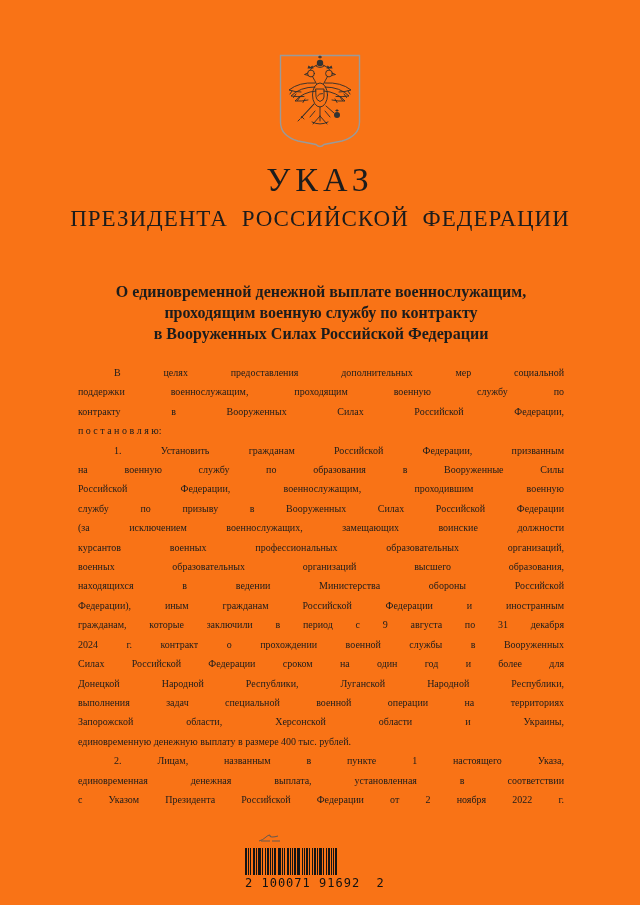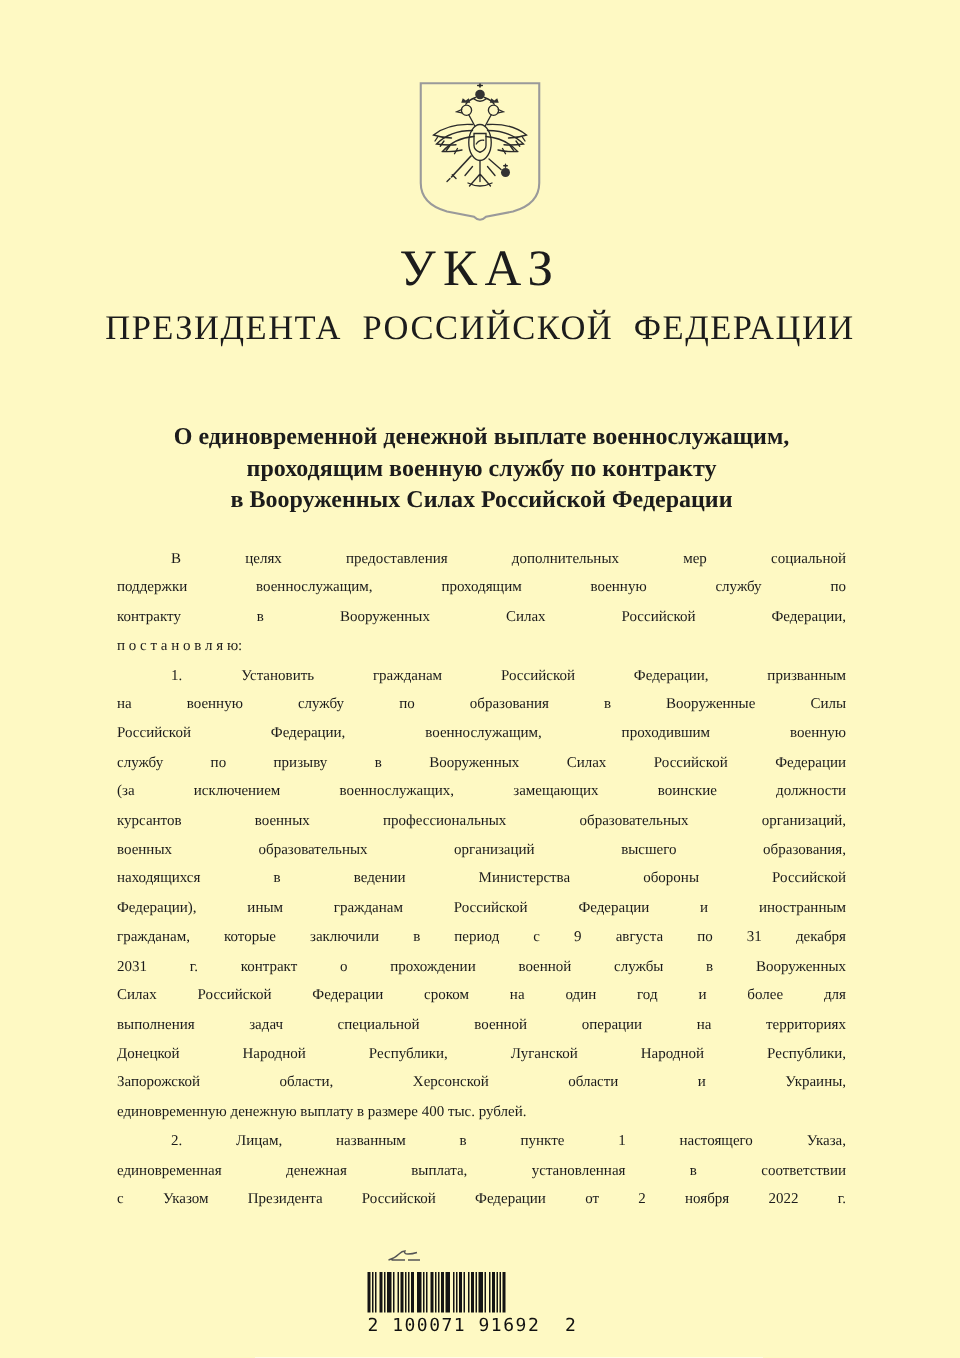--- a/index.html
+++ b/index.html
@@ -1,19 +1,19 @@
 <!DOCTYPE html>
 <html><head>
 <meta charset="utf-8">
 <style>
   html,body { margin:0; padding:0; background:#ffffff; }
   .page {
     position:relative;
     width:640px; height:905px;
-    background:#fef9c3;
+    background:#f97316;
     font-family:"Liberation Serif", serif;
     color:#1c1c1c;
     overflow:hidden;
   }
   .emblem {
     position:absolute; top:54px; left:50%;
     transform:translateX(-50%);
     width:82px; height:94px;
   }
   .ukaz-title {
@@ -120,24 +120,24 @@
       <div class="line indent">1. Установить гражданам Российской Федерации, призванным</div>
       <div class="line">на военную службу по образования в Вооруженные Силы</div>
       <div class="line">Российской Федерации, военнослужащим, проходившим военную</div>
       <div class="line">службу по призыву в Вооруженных Силах Российской Федерации</div>
       <div class="line">(за исключением военнослужащих, замещающих воинские должности</div>
       <div class="line">курсантов военных профессиональных образовательных организаций,</div>
       <div class="line">военных образовательных организаций высшего образования,</div>
       <div class="line">находящихся в ведении Министерства обороны Российской</div>
       <div class="line">Федерации), иным гражданам Российской Федерации и иностранным</div>
       <div class="line">гражданам, которые заключили в период с 9 августа по 31 декабря</div>
-      <div class="line">2031 г. контракт о прохождении военной службы в Вооруженных</div>
+      <div class="line">2024 г. контракт о прохождении военной службы в Вооруженных</div>
       <div class="line">Силах Российской Федерации сроком на один год и более для</div>
+      <div class="line">Донецкой Народной Республики, Луганской Народной Республики,</div>
       <div class="line">выполнения задач специальной военной операции на территориях</div>
-      <div class="line">Донецкой Народной Республики, Луганской Народной Республики,</div>
       <div class="line">Запорожской области, Херсонской области и Украины,</div>
       <div class="line lastline">единовременную денежную выплату в размере 400 тыс. рублей.</div>
       <div class="line indent">2. Лицам, названным в пункте 1 настоящего Указа,</div>
       <div class="line">единовременная денежная выплата, установленная в соответствии</div>
       <div class="line">с Указом Президента Российской Федерации от 2 ноября 2022 г.</div>
     </div>
 
   <div class="barcode-block">
     <svg class="stamp-mark" width="30" height="11" viewBox="0 0 30 11">
       <path d="M4 9 q4 -1 7 -4 q2 -2 4 -2 q-1 2 2 2 q3 0 6 -1 M6 9 h9 M17 9 h8" fill="none" stroke="#555" stroke-width="0.9"></path>

